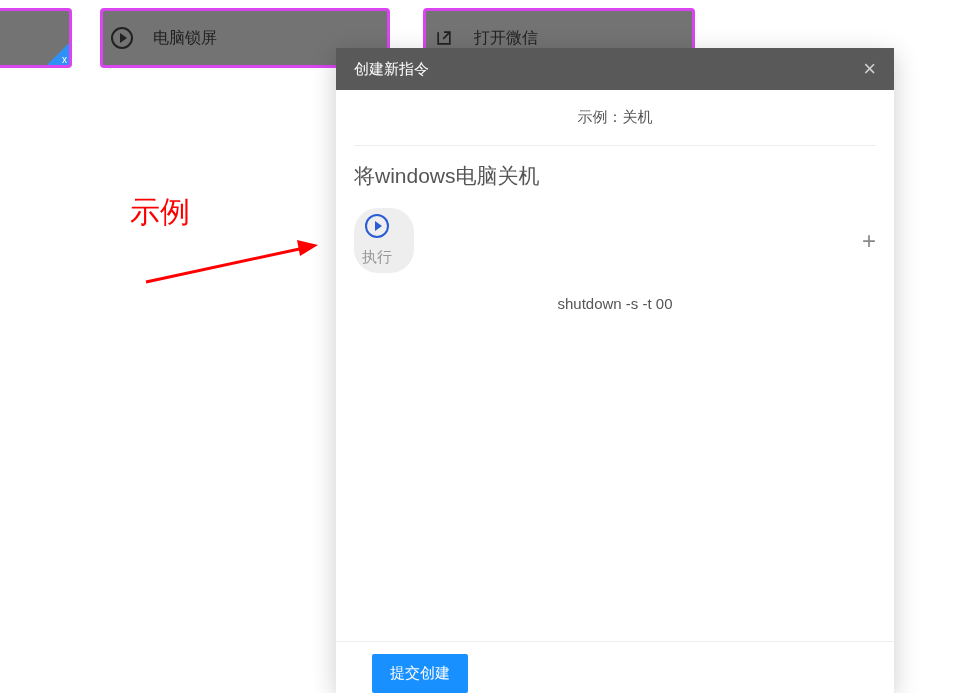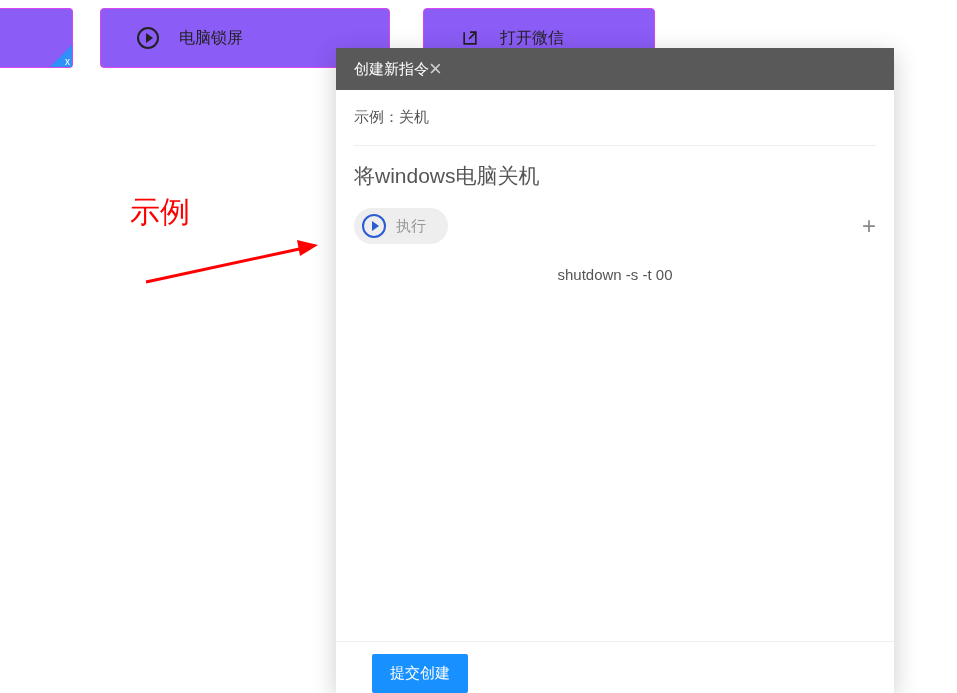--- a/index.html
+++ b/index.html
@@ -10,26 +10,26 @@
       font-family: -apple-system, "Microsoft YaHei", sans-serif;
       font-size: 14px;
       color: #333;
       position: relative;
       overflow: hidden;
     }
 
     
     .card {
       position: absolute;
-      border: 1px solid #d946ef;
+      border: 3px solid #d946ef;
       border-radius: 4px;
-      background: #8b5cf6;
-      display: flex;
-      align-items: center;
-      padding: 0 36px;
+      background: #737373;
+      display: flex;
+      align-items: center;
+      padding: 0 8px;
       gap: 20px;
       height: 60px;
       top: 8px;
     }
     .card-partial-left {
       left: 0;
       width: 72px;
       border-left: none;
       border-radius: 0 4px 4px 0;
     }
@@ -44,21 +44,21 @@
     }
     .corner-x {
       position: absolute;
       right: 2px;
       bottom: 0;
       color: #fff;
       font-size: 10px;
       line-height: 1;
     }
     .card-lock { left: 100px; width: 290px; }
-    .card-wechat { left: 423px; width: 232px; }
+    .card-wechat { left: 423px; width: 272px; }
 
     .play-outline {
       width: 22px; height: 22px;
       border: 2px solid #222;
       border-radius: 50%;
       display: flex;
       align-items: center;
       justify-content: center;
       flex-shrink: 0;
     }
@@ -105,20 +105,21 @@
       box-shadow: 0 6px 24px rgba(0,0,0,0.2);
       display: flex;
       flex-direction: column;
     }
     .modal-header {
       background: #595959;
       color: #fff;
       height: 42px;
       display: flex;
       align-items: center;
+      justify-content: space-between;
       padding: 0 18px;
       font-size: 15px;
     }
     .close-x {
       font-size: 22px;
       color: #d0d0d0;
       cursor: pointer;
       line-height: 1;
       font-weight: 300;
     }
@@ -127,39 +128,41 @@
       padding: 0 18px;
       display: flex;
       flex-direction: column;
       overflow: hidden;
     }
     .field {
       padding: 18px 0;
       border-bottom: 1px solid #eee;
       font-size: 15px;
       color: #555;
+      text-align: center;
     }
     .desc-field {
       padding: 16px 0 18px 0;
       font-size: 21px;
       color: #555;
     }
     .action-row {
       display: flex;
       align-items: center;
       justify-content: space-between;
       padding-bottom: 6px;
     }
     .exec-pill {
       display: inline-flex;
       align-items: center;
       background: #eeeeee;
       border-radius: 24px;
       padding: 6px 22px 6px 8px;
       gap: 10px;
+      flex-direction: column;
     }
     .play-blue {
       width: 24px; height: 24px;
       border: 2px solid #2a5cd6;
       border-radius: 50%;
       display: flex;
       align-items: center;
       justify-content: center;
     }
     .play-blue::after {

